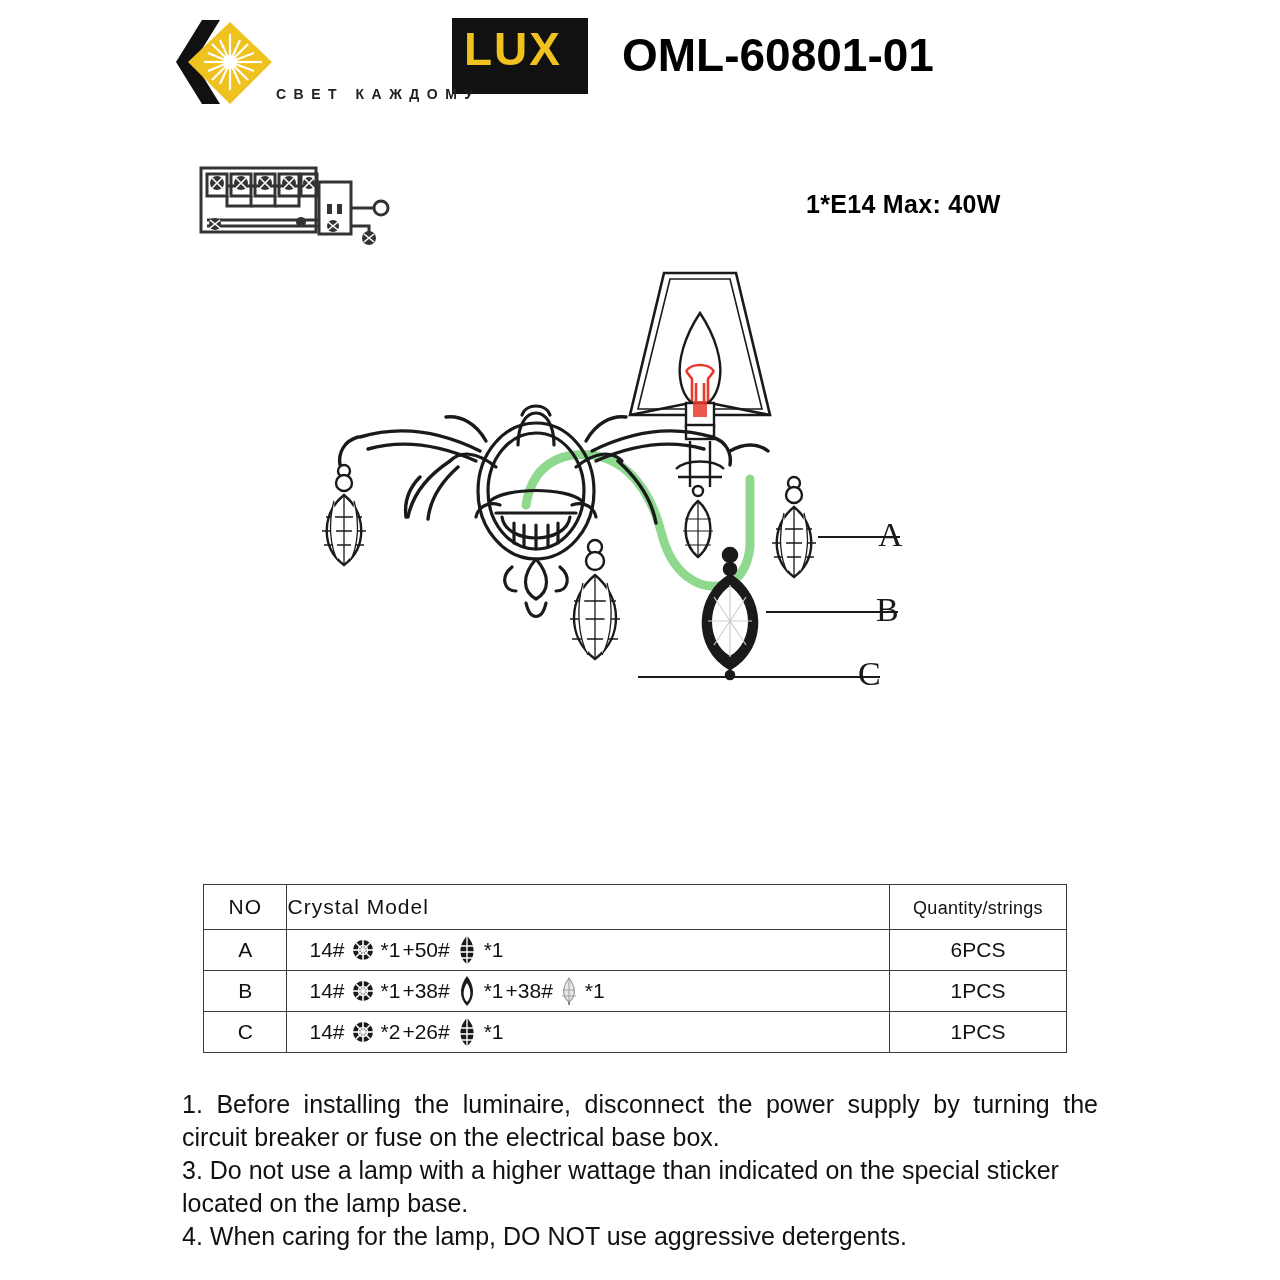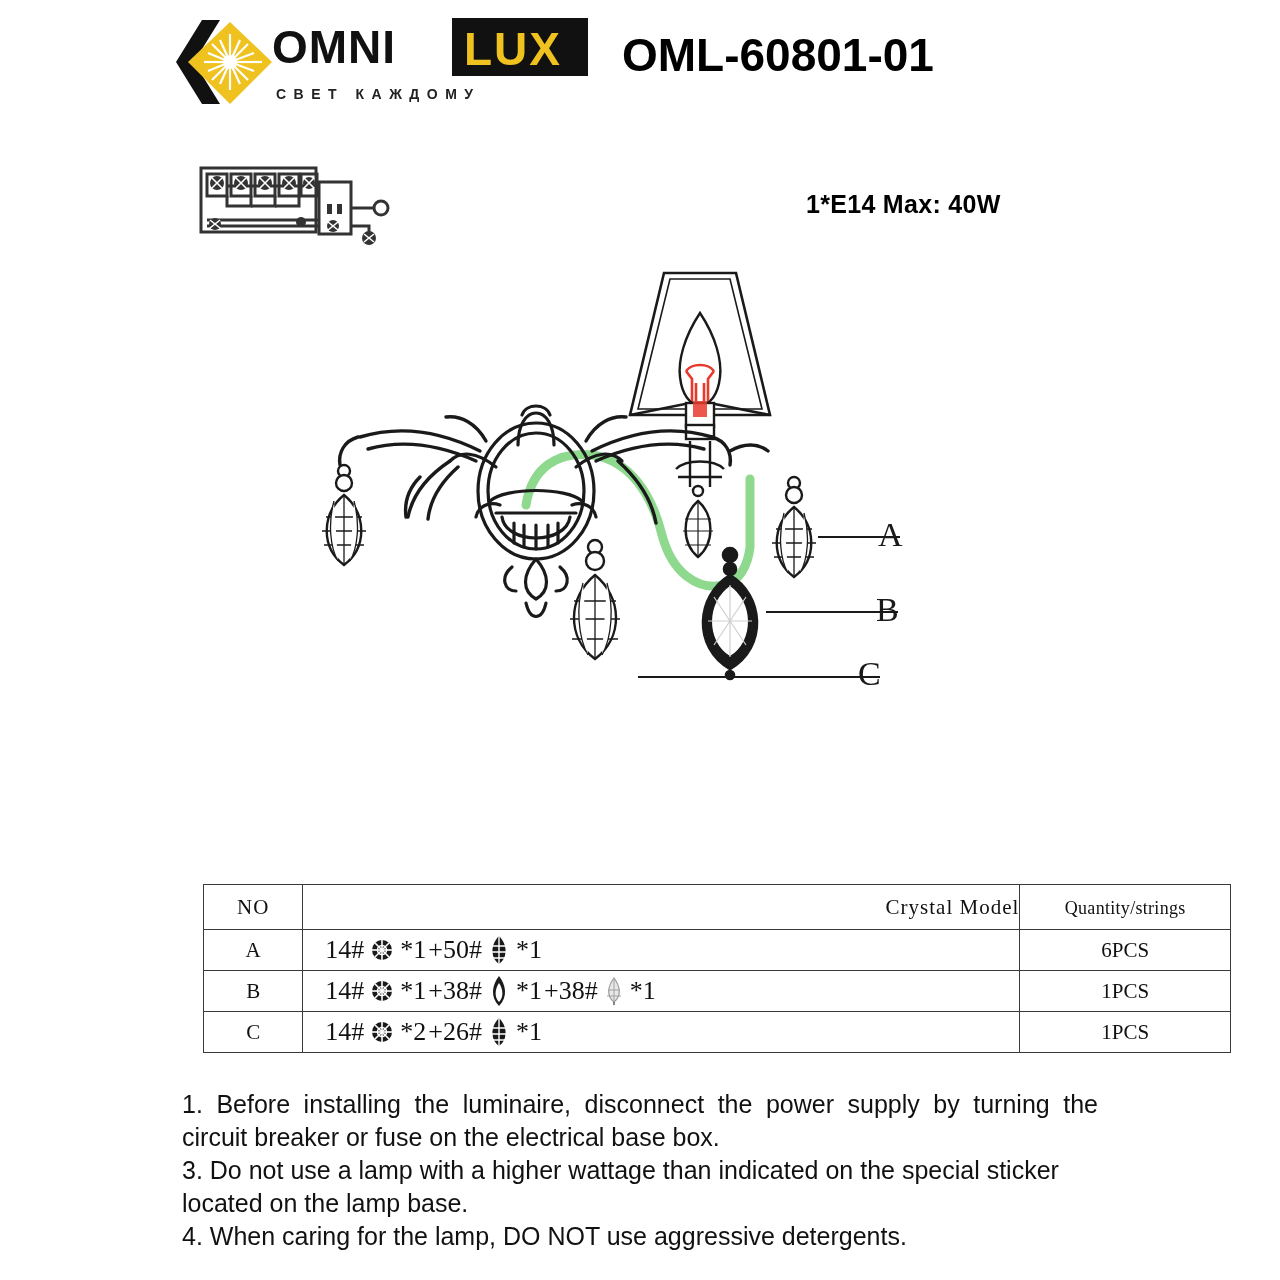--- a/index.html
+++ b/index.html
@@ -42,21 +42,21 @@
     left: 0; top: 2px;
     font-size: 46px;
     font-weight: 700;
     letter-spacing: 1px;
     line-height: 54px;
     color: #111111;
   }
   #lux-box {
     position: absolute;
     left: 180px; top: 0px;
-    width: 136px; height: 58px;
+    width: 136px; height: 76px;
     background: #111111;
   }
   .word-lux {
     position: absolute;
     left: 12px; top: 3px;
     font-size: 46px;
     font-weight: 700;
     letter-spacing: 2px;
     line-height: 56px;
     color: #EFC220;
@@ -109,55 +109,55 @@
     line-height: 34px;
   }
   #callout-a { left: 878px; top: 518px; }
   #callout-b { left: 876px; top: 593px; }
   #callout-c { left: 858px; top: 657px; }
 
   
   #crystal-table {
     position: absolute;
     left: 203px; top: 884px;
-    width: 1028px;
+    width: 864px;
     border-collapse: collapse;
-    font-family: Liberation Serif, serif;
+    font-family: Liberation Sans, sans-serif;
     padding-left: 13px;
   }
   #crystal-table td {
     border: 1.6px solid #3a3a3a;
     padding: 0;
     height: 40px;
     font-size: 21px;
     color: #111111;
   }
   .col-no    { width: 82px;  text-align: center; }
   .col-model { width: 598px; text-align: left; padding-left: 0; }
   .col-qty   { width: 175px; text-align: center; font-size: 18px; }
   #crystal-table thead td {
     height: 44px;
   }
   .hdr-model-inner {
     display: block;
-    text-align: right;
+    text-align: left;
     letter-spacing: 1px;
   }
   .hdr-qty {
     font-size: 18px;
     letter-spacing: 0.3px;
     text-align: center;
   }
   .model-cell-inner {
     display: flex;
     align-items: center;
     padding-left: 22px;
     gap: 2px;
     white-space: nowrap;
-    font-size: 26px;
+    font-size: 21px;
   }
   .sym {
     display: inline-block;
     vertical-align: middle;
     margin: 0 4px;
   }
   .hdr-no { letter-spacing: 1px; }
 
   
   #instructions {
@@ -206,21 +206,20 @@
           <line x1="62" y1="46" x2="72" y2="68"></line>
           <line x1="62" y1="46" x2="40" y2="37"></line>
           <line x1="62" y1="46" x2="40" y2="55"></line>
           <line x1="62" y1="46" x2="86" y2="37"></line>
           <line x1="62" y1="46" x2="86" y2="55"></line>
         </g>
       </g>
     </svg>
 
     <div id="logo-words">
-      <span class="word-omni">OMNI</span>
       <span id="lux-box">
         <span class="word-lux">LUX</span>
       </span>
     </div>
 
     <div id="logo-tagline">СВЕТ КАЖДОМУ</div>
   </div>
 
   <div id="model-number">OML-60801-01</div>
 </div>

